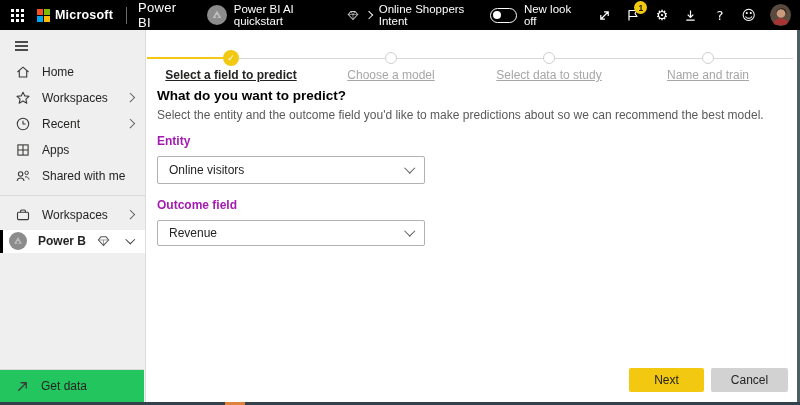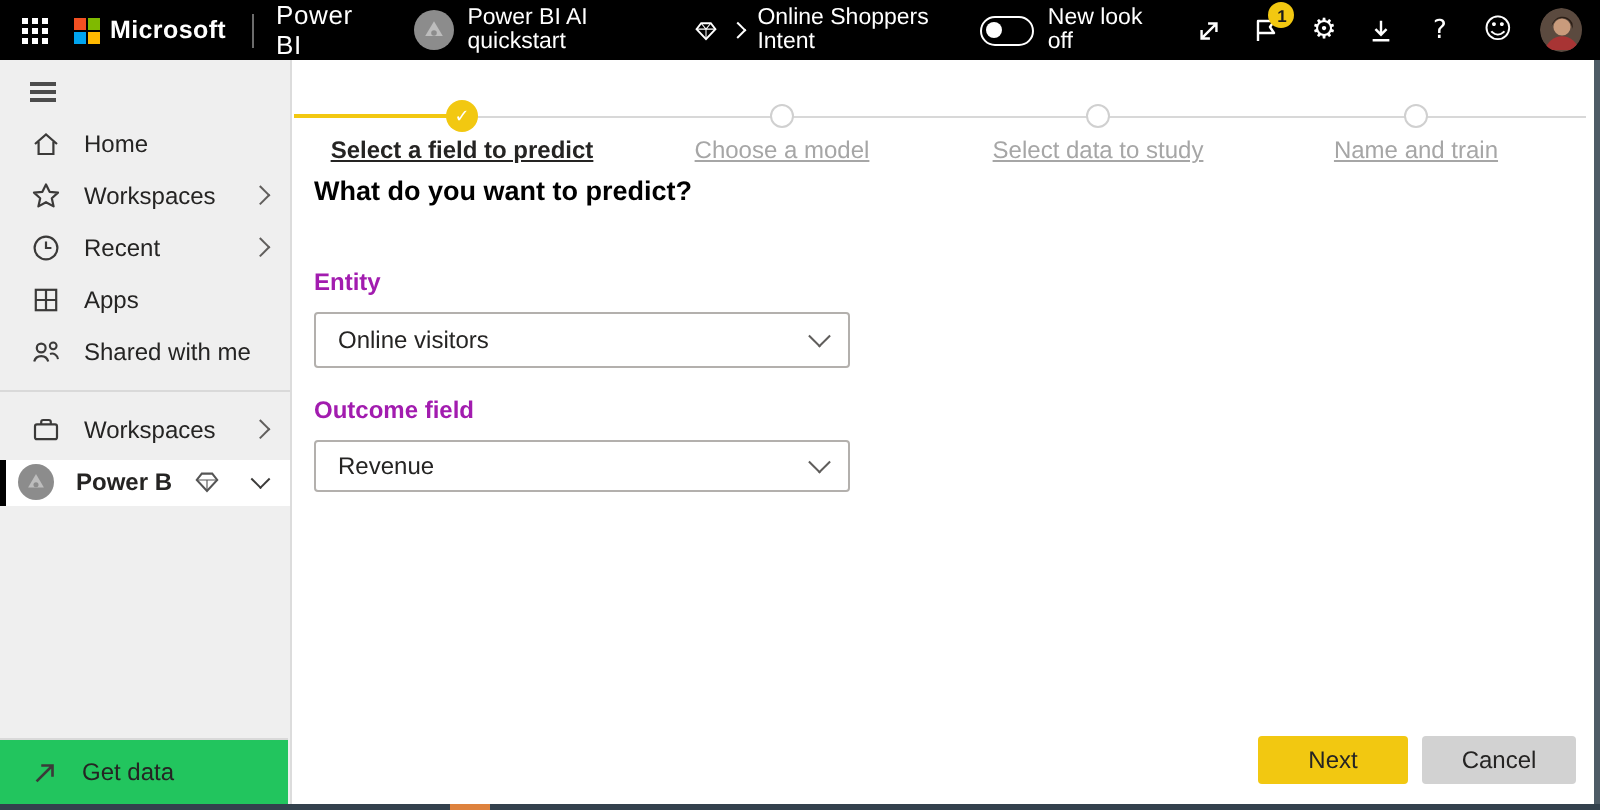--- a/index.html
+++ b/index.html
@@ -291,20 +291,21 @@
     <div class="step-node step-todo" style="left:238px;"></div>
     <div class="step-node step-todo" style="left:396px;"></div>
     <div class="step-node step-todo" style="left:555px;"></div>
 
     <div class="step-label current" style="left:-1px;">Select a field to predict</div>
     <div class="step-label" style="left:159px;">Choose a model</div>
     <div class="step-label" style="left:317px;">Select data to study</div>
     <div class="step-label" style="left:476px;">Name and train</div>
 
     <div class="q-heading">What do you want to predict?</div>
+    <div class="q-desc">Select the entity and the outcome field you'd like to make predictions about so we can recommend the best model.</div>
 
     <div class="field-label fl-entity">Entity</div>
     <div class="dropdown dd-entity">
       <span>Online visitors</span>
       <span class="dd-chev"></span>
     </div>
 
     <div class="field-label fl-outcome">Outcome field</div>
     <div class="dropdown dd-outcome">
       <span>Revenue</span>

